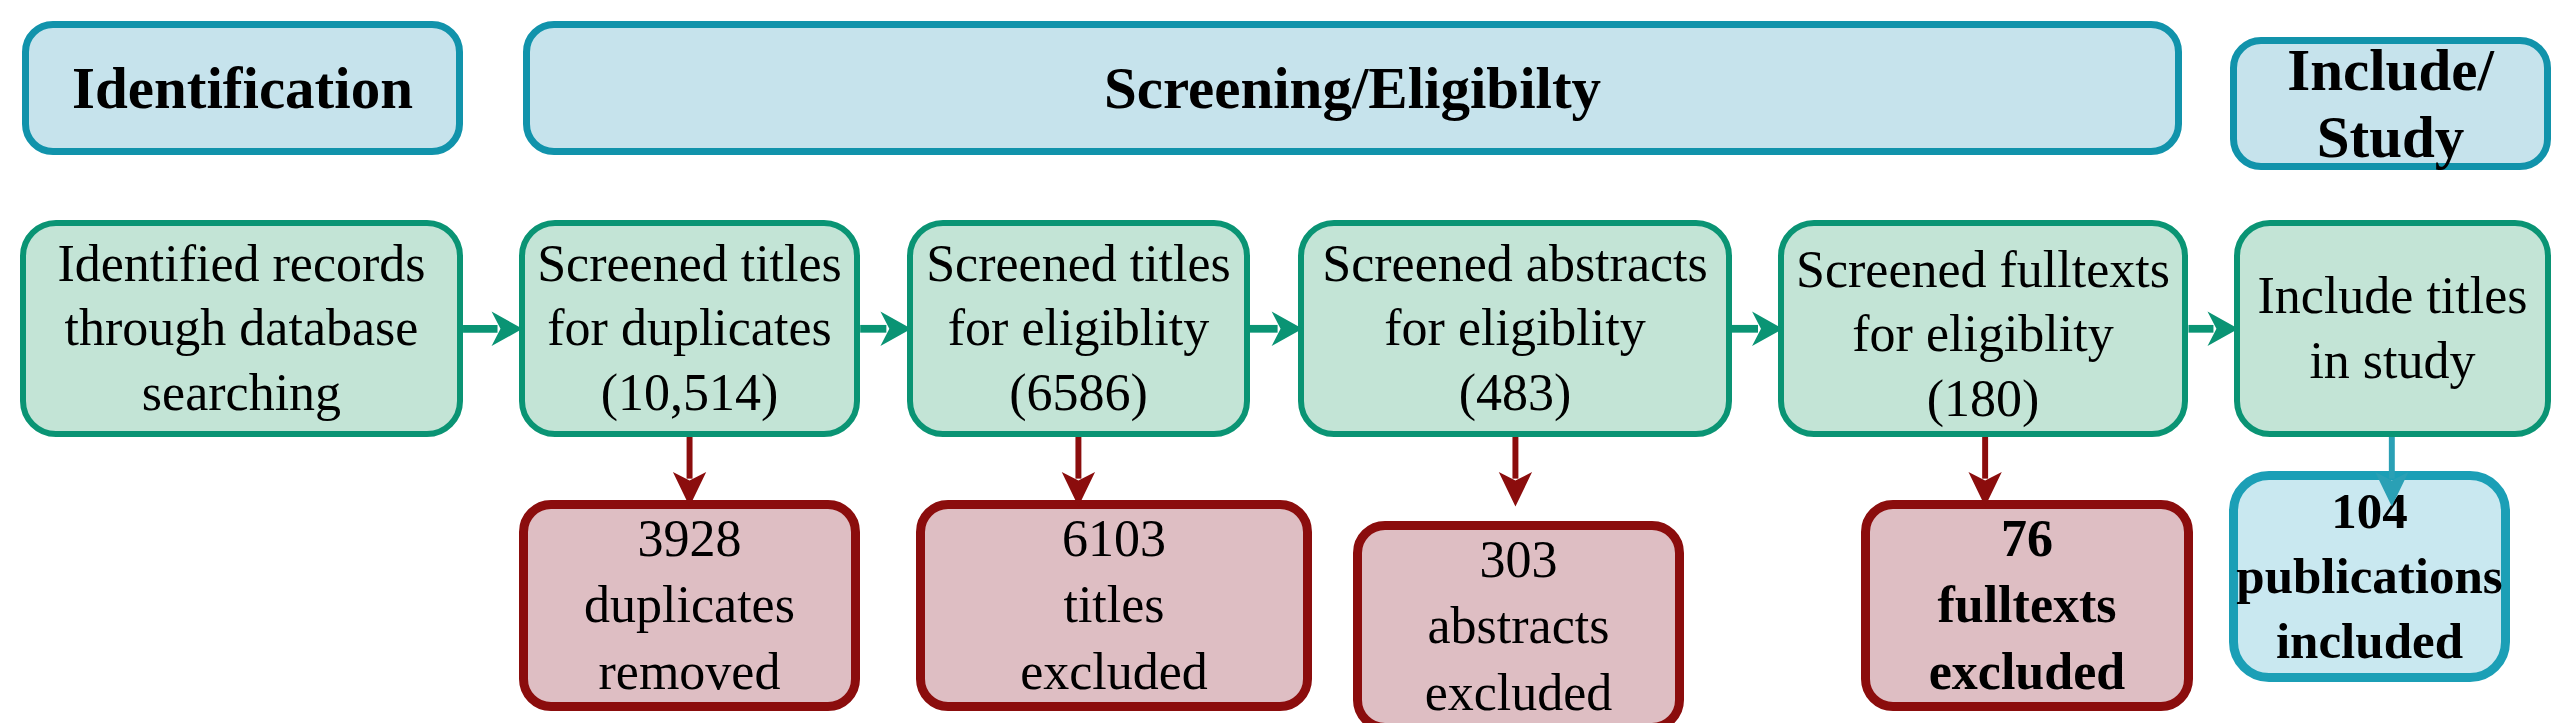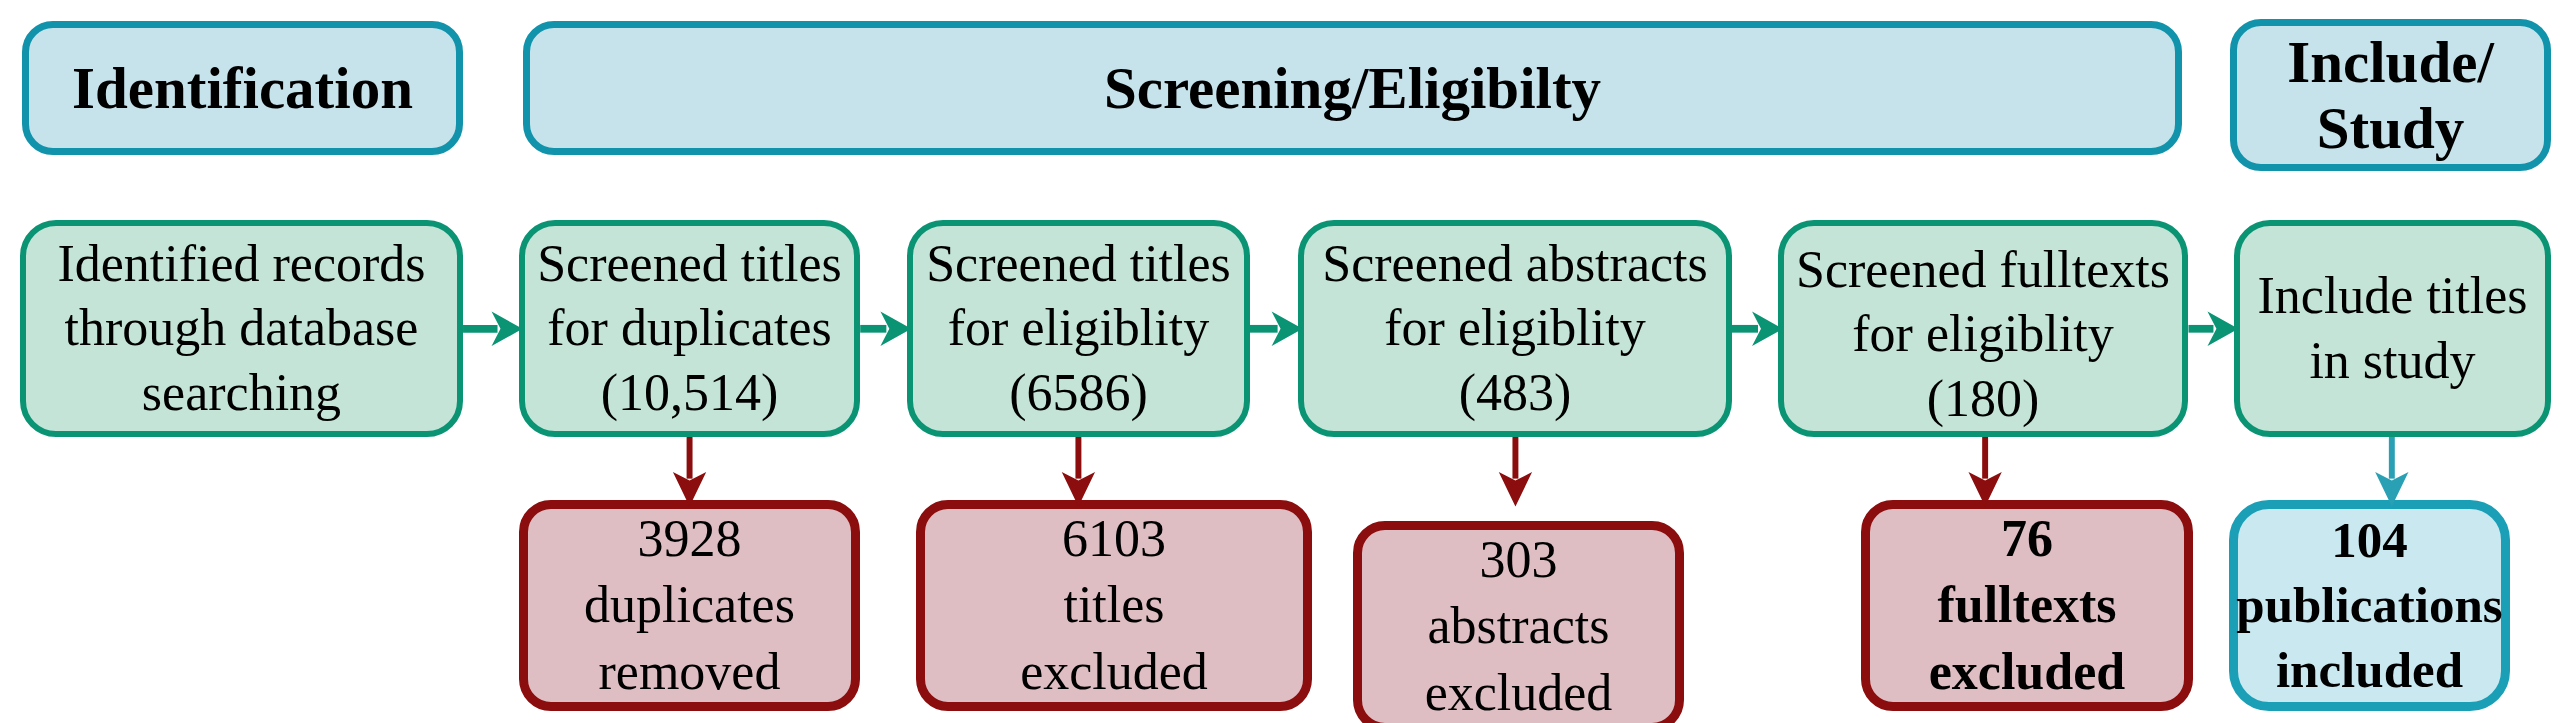--- a/index.html
+++ b/index.html
@@ -79,21 +79,21 @@
 <div id="canvas">
 
   <div class="box stage" style="left:22px; top:21px; width:441px; height:134px;">
     <div class="box-text">Identification</div>
   </div>
 
   <div class="box stage" style="left:523px; top:21px; width:1659px; height:134px;">
     <div class="box-text">Screening/Eligibilty</div>
   </div>
 
-  <div class="box stage" style="left:2230px; top:19px; width:321px; height:152px;">
+  <div class="box stage" style="left:2230px; top:37px; width:321px; height:133px;">
     <div class="box-text">Include/
 Study</div>
   </div>
 
   <div class="box process" style="left:20px; top:220px; width:443px; height:217px;">
     <div class="box-text">Identified records
 through database
 searching</div>
   </div>
 
@@ -143,21 +143,21 @@
 abstracts
 excluded</div>
   </div>
 
   <div class="box outcome" style="left:1861px; top:500px; width:332px; height:211px;font-weight:bold;">
     <div class="box-text">76
 fulltexts
 excluded</div>
   </div>
 
-  <div class="box final" style="left:2229px; top:500px; width:281px; height:211px;">
+  <div class="box final" style="left:2229px; top:471px; width:281px; height:211px;">
     <div class="box-text">104
 publications
 included</div>
   </div>
 
   <svg id="arrow-layer" viewBox="0 0 4331 1216" xmlns="http://www.w3.org/2000/svg">
 
     <g stroke="#0a9474" stroke-width="13" fill="#0a9474">
       <line x1="778" y1="553" x2="836" y2="553"></line>
       <path d="M878,553 L826,524 L841,553 L826,582 Z" stroke="none"></path>

